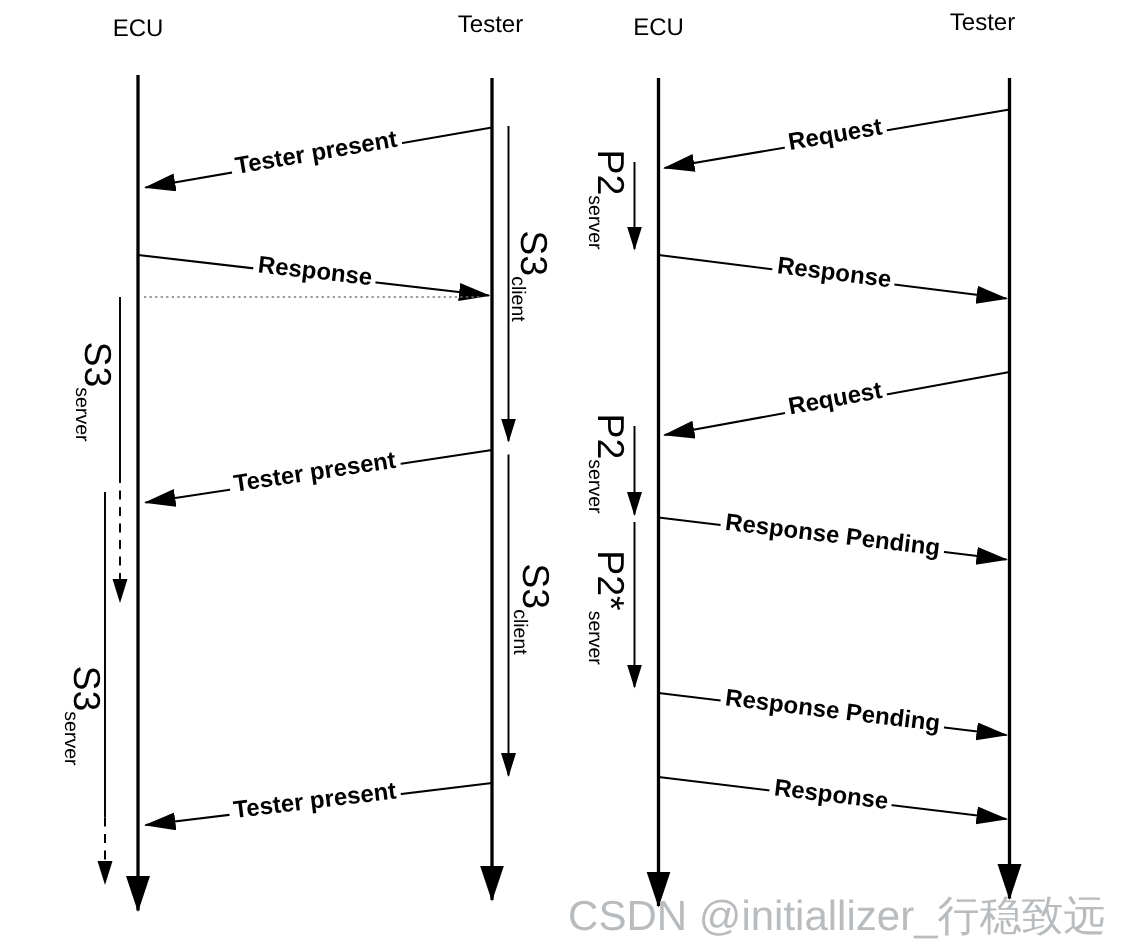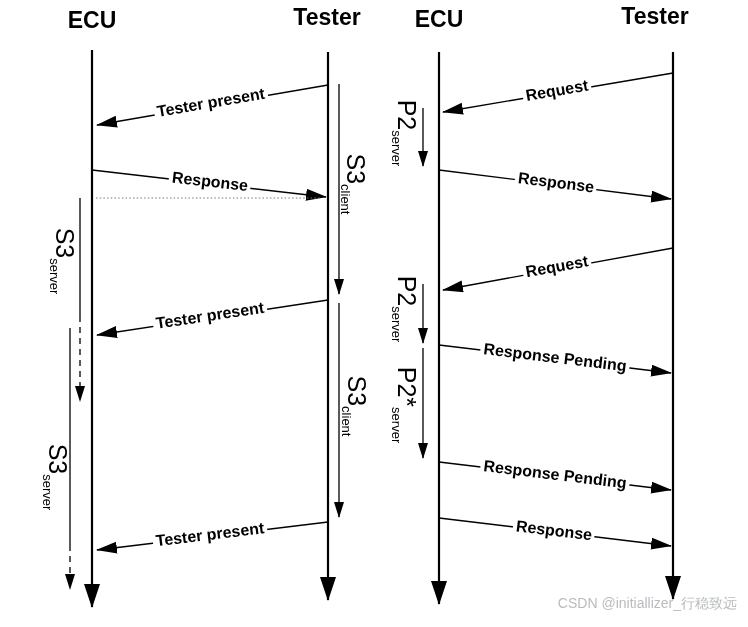--- a/index.html
+++ b/index.html
@@ -3,32 +3,32 @@
 <meta charset="utf-8">
 <style>
   html,body{margin:0;padding:0;background:#fff;}
   #stage{
     position:relative;width:748px;height:627px;background:#fff;
     font-family:"Liberation Sans",sans-serif;color:#000;overflow:hidden;
   }
   #stage svg{position:absolute;left:0;top:0;}
   .header{
     position:absolute;transform:translate(-50%,-50%);
-    font-size:23px;font-weight:bold;white-space:nowrap;
+    font-size:16px;font-weight:normal;white-space:nowrap;
   }
   .mlabel{
     position:absolute;font-size:16px;font-weight:bold;white-space:nowrap;
     background:#fff;padding:0 3px;line-height:1.15;
   }
   .vlabel{
     position:absolute;white-space:nowrap;font-size:25px;line-height:1;
   }
   .vlabel .sub{font-size:13px;position:relative;top:6px;}
   .watermark{
-    position:absolute;right:11px;top:596px;font-size:14px;line-height:1.1;
+    position:absolute;right:11px;top:596px;font-size:28px;line-height:1.1;
     white-space:nowrap;
   }
 </style>
 </head>
 <body>
 
 <div id="stage">
 
   <svg width="748" height="627" viewBox="0 0 748 627">
     <defs>

